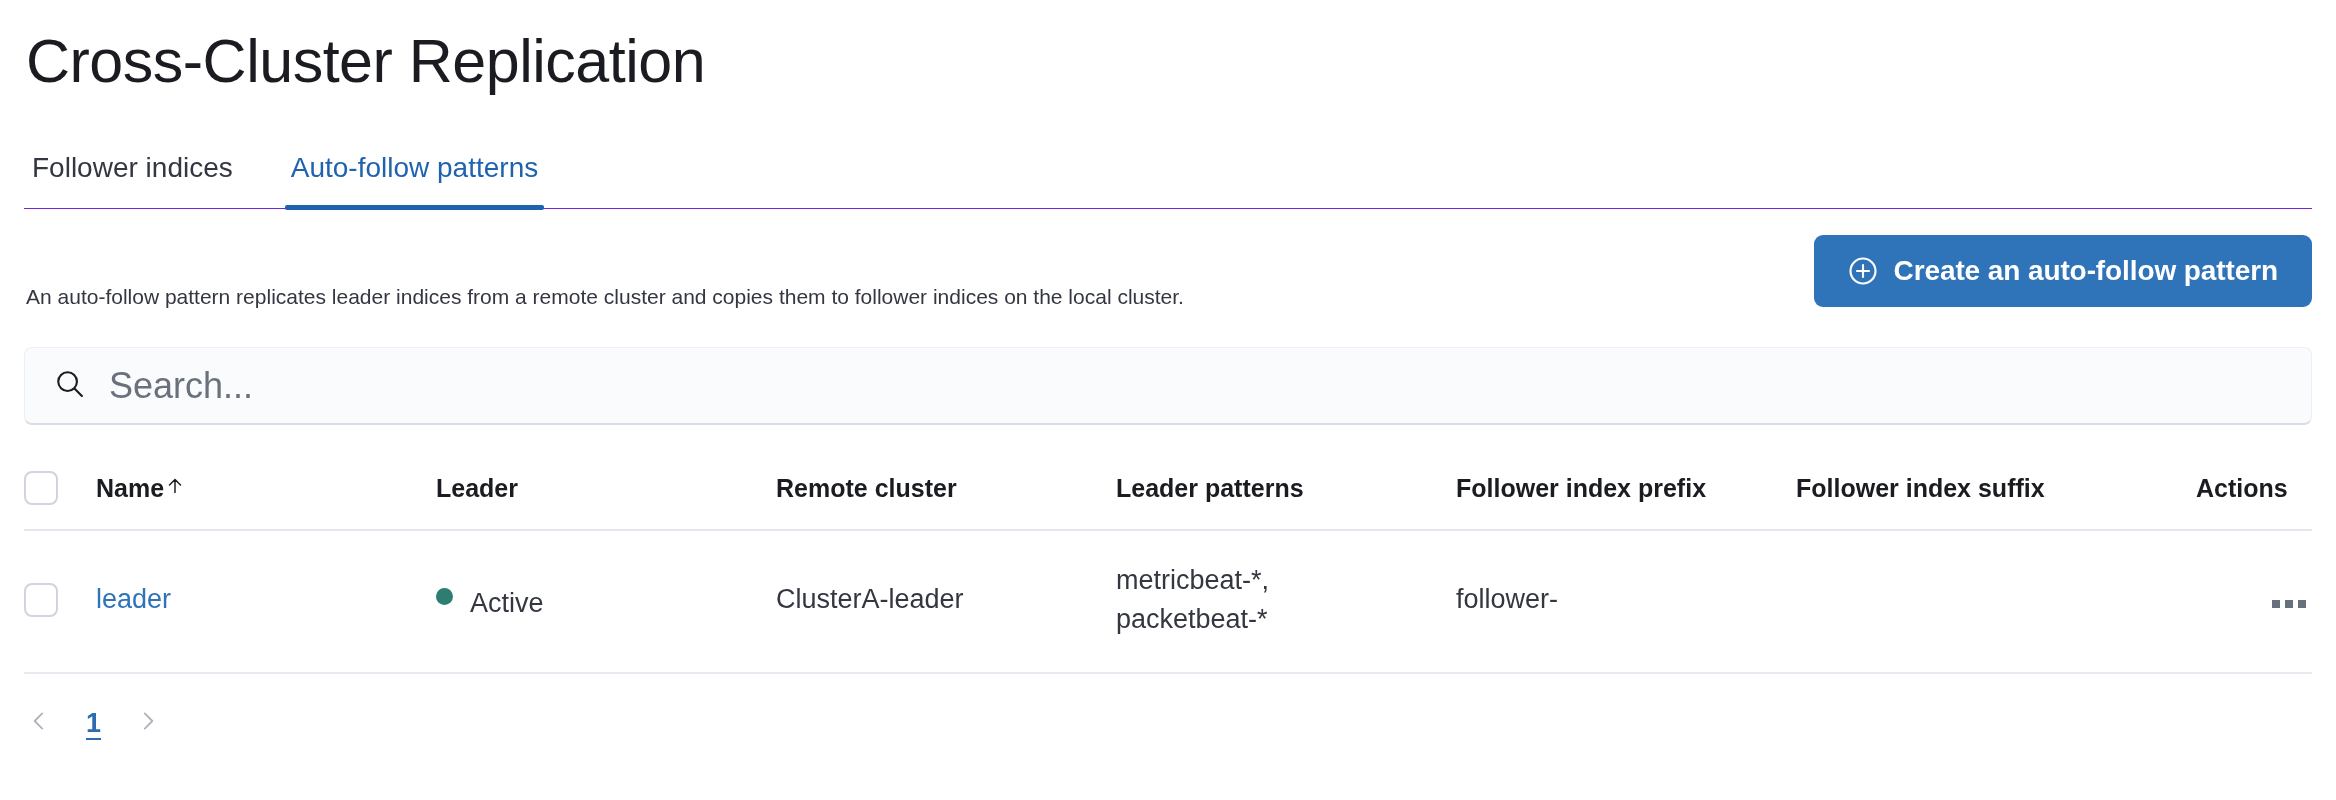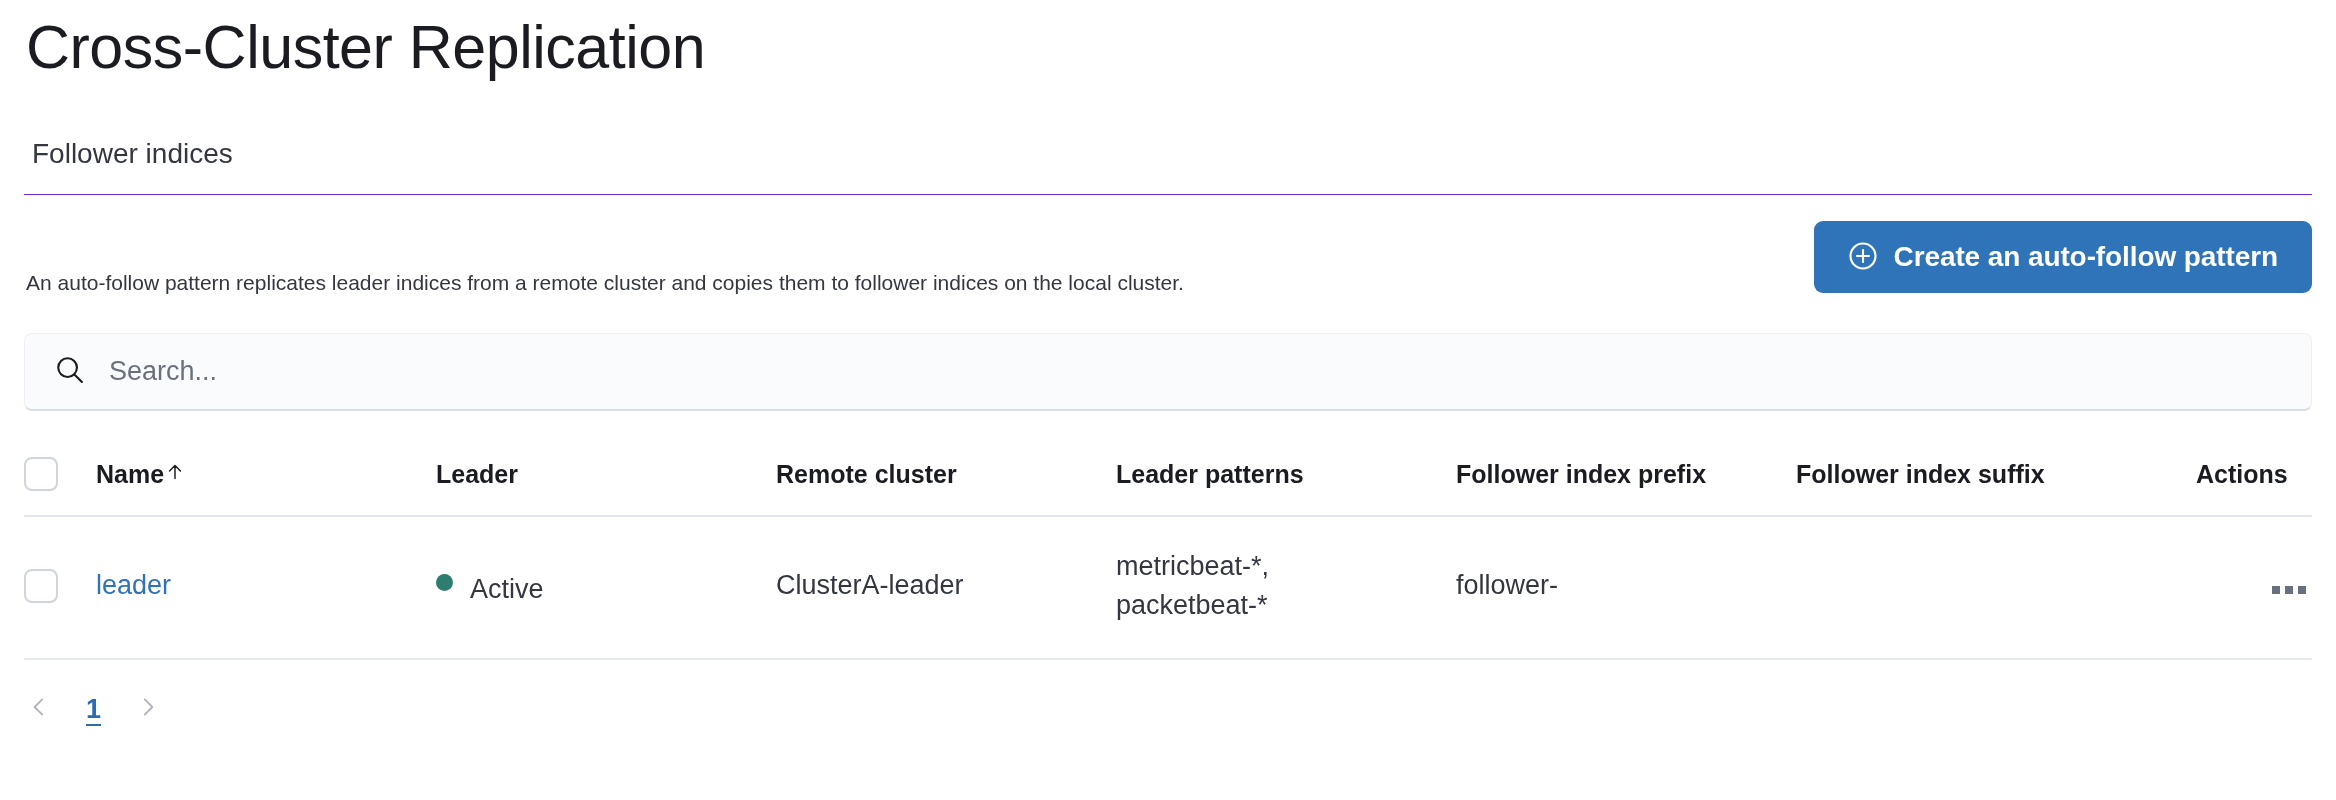--- a/index.html
+++ b/index.html
@@ -10,21 +10,21 @@
     background: #ffffff;
     font-family: "Liberation Sans", sans-serif;
     color: #343741;
     overflow: hidden;
   }
 
   .page {
     position: relative;
     width: 2336px;
     height: 735px;
-    padding: 0 24px;
+    padding: 14px 24px;
   }
 
   
   .page-title {
     font-size: 61px;
     line-height: 1.1;
     font-weight: 400;
     color: #1a1c21;
     letter-spacing: -0.5px;
     padding-top: 14px;
@@ -75,20 +75,21 @@
   .desc-text {
     font-size: 21px;
     line-height: 1.48;
     color: #343741;
     max-width: 1690px;
     margin-top: 40px;
   }
   .create-btn {
     flex: none;
     display: inline-flex;
+    align-items: center;
     gap: 16px;
     background: #2f73b8;
     color: #ffffff;
     border: none;
     border-radius: 9px;
     font-family: "Liberation Sans", sans-serif;
     font-size: 28px;
     font-weight: 700;
     letter-spacing: -0.1px;
     padding: 20px 34px;
@@ -112,21 +113,21 @@
     padding: 0 28px;
     gap: 22px;
   }
   .search-icon { flex: none; display: block; }
   .search-input {
     flex: 1;
     border: none;
     outline: none;
     background: transparent;
     font-family: "Liberation Sans", sans-serif;
-    font-size: 27px;
+    font-size: 36px;
     color: #343741;
     height: 100%;
   }
   .search-input::placeholder { color: #6a717d; opacity: 1; }
 
   
   table.ccr-table {
     width: 100%;
     border-collapse: collapse;
     margin-top: 24px;
@@ -237,20 +238,21 @@
 </style>
 </head>
 <body>
 
 <div class="page">
 
   <h1 class="page-title">Cross-Cluster Replication</h1>
 
   <div class="tabs">
     <div class="tab">Follower indices</div>
+    <div class="tab active">Auto-follow patterns</div>
   </div>
 
   <div class="desc-row">
     <p class="desc-text">An auto-follow pattern replicates leader indices from a remote cluster and copies them to follower indices on the local cluster.</p>
 
     <button class="create-btn">
       <span>
         <svg width="30" height="30" viewBox="0 0 24 24" fill="none" aria-hidden="true">
           <circle cx="12" cy="12" r="10" stroke="#ffffff" stroke-width="1.7"></circle>
           <path d="M12 7.2v9.6M7.2 12h9.6" stroke="#ffffff" stroke-width="1.7" stroke-linecap="round"></path>

